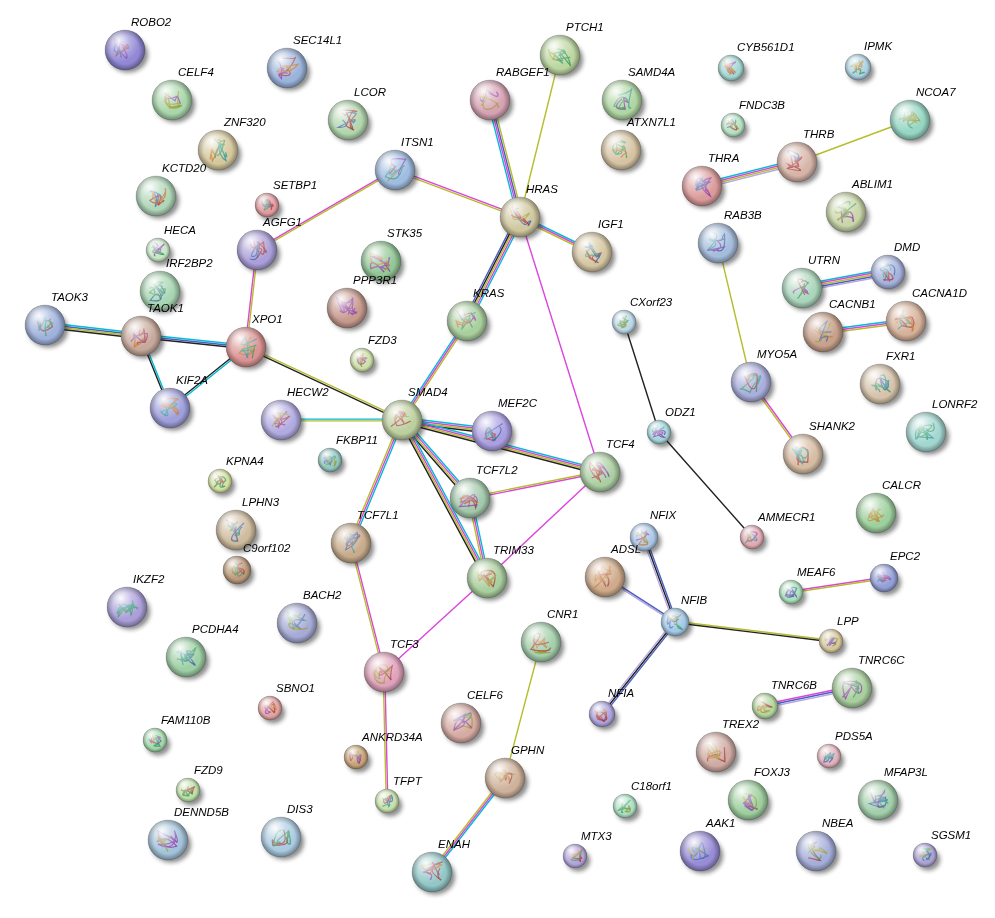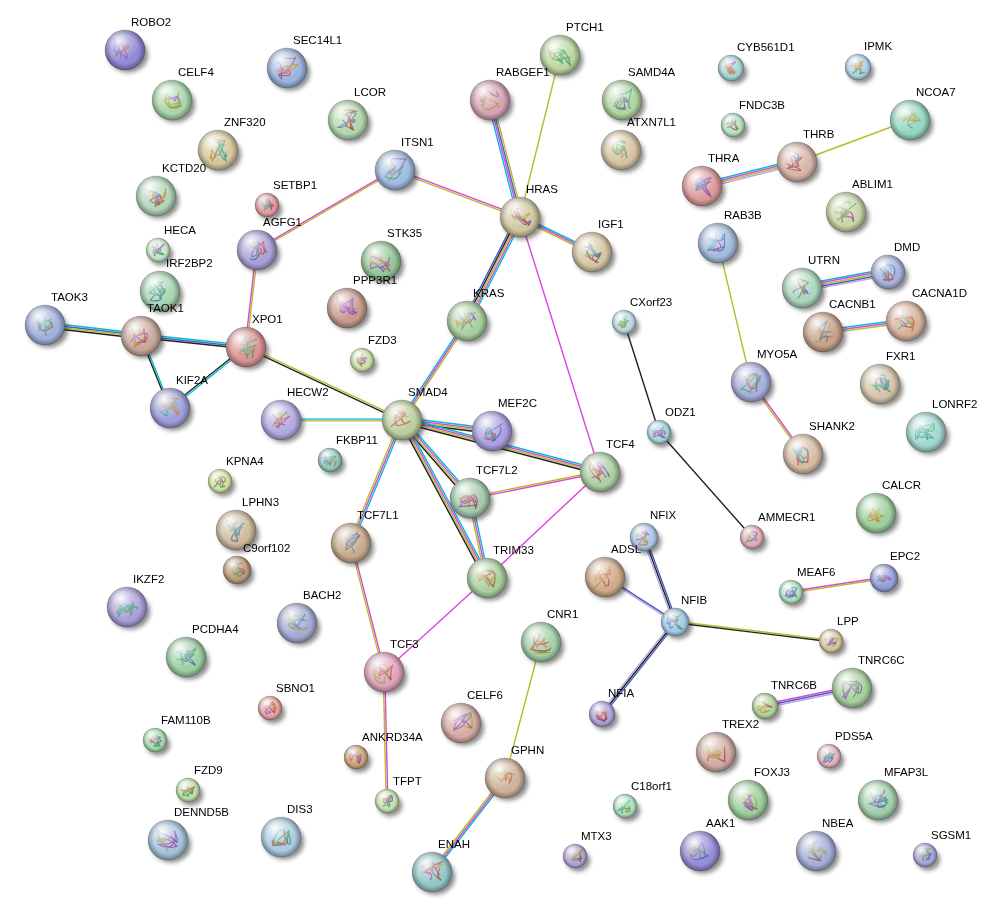--- a/index.html
+++ b/index.html
@@ -9,20 +9,21 @@
     width: 995px;
     height: 918px;
     overflow: hidden;
     font-family: "Liberation Sans", sans-serif;
   }
   .viewport {
     position: relative;
     width: 995px;
     height: 918px;
     background: #ffffff;
+    font-style: italic;
   }
   svg text.node-label {
     font-family: "Liberation Sans", sans-serif;
     font-size: 11.5px;
     fill: #000000;
     user-select: none;
   }
   svg g.edge line {
     stroke-linecap: round;
   }

